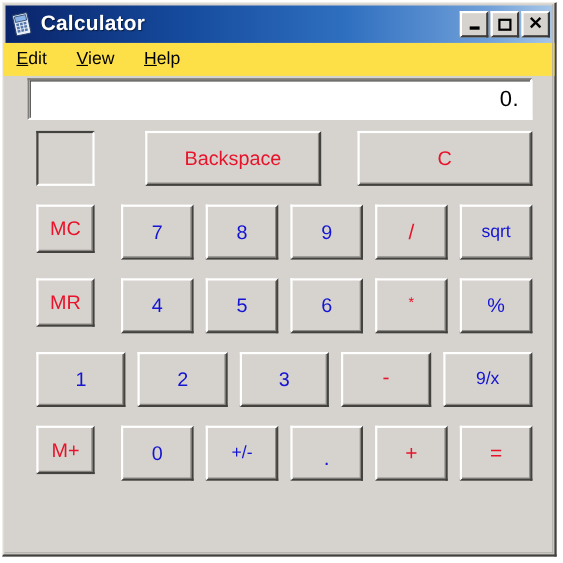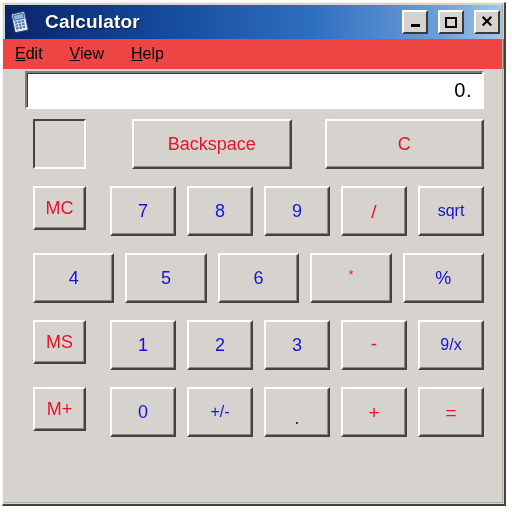--- a/index.html
+++ b/index.html
@@ -42,21 +42,20 @@
   #titlebar {
     height: 34px;
     flex: 0 0 34px;
     margin: 2px 2px 0 2px;
     background: linear-gradient(to right, #0a246a 0%, #154a9c 32%, #2f6fc0 62%, #6f9fd8 88%, #a6c6e8 100%);
     display: flex;
     align-items: center;
     padding: 0 2px 0 4px;
     box-sizing: border-box;
     position: relative;
-    gap: 8px;
   }
   #title-icon {
     width: 22px;
     height: 22px;
     flex: 0 0 22px;
     margin-right: 6px;
     position: relative;
   }
   #title-icon svg { display: block; }
   #title-text {
@@ -112,21 +111,21 @@
     font-family: "Liberation Sans", sans-serif;
   }
 
   
   #menubar {
     flex: 0 0 30px;
     height: 30px;
     display: flex;
     align-items: center;
     padding-left: 12px;
-    background: #ef4444;
+    background: #fde047;
   }
   .menu-item {
     font-size: 16px;
     color: #000000;
     margin-right: 27px;
     white-space: nowrap;
     cursor: default;
     font-family: "Liberation Sans", sans-serif;
   }
   .menu-item .acc {
@@ -331,41 +330,41 @@
       </div>
       <div class="key btn3d">
         <span class="btn-label lbl-red lbl-op">/</span>
       </div>
       <div class="key btn3d">
         <span class="btn-label lbl-blue lbl-small">sqrt</span>
       </div>
     </div>
 
     <div class="grid-row">
+      <div class="mem-col btn3d">
+        <span class="btn-label lbl-red">MR</span>
+      </div>
       <div class="key btn3d">
         <span class="btn-label lbl-blue">4</span>
       </div>
       <div class="key btn3d">
         <span class="btn-label lbl-blue">5</span>
       </div>
       <div class="key btn3d">
         <span class="btn-label lbl-blue">6</span>
       </div>
       <div class="key btn3d">
         <span class="btn-label lbl-red lbl-star">*</span>
       </div>
       <div class="key btn3d">
         <span class="btn-label lbl-blue">%</span>
       </div>
     </div>
 
     <div class="grid-row">
-      <div class="mem-col btn3d">
-        <span class="btn-label lbl-red">MS</span>
-      </div>
       <div class="key btn3d">
         <span class="btn-label lbl-blue">1</span>
       </div>
       <div class="key btn3d">
         <span class="btn-label lbl-blue">2</span>
       </div>
       <div class="key btn3d">
         <span class="btn-label lbl-blue">3</span>
       </div>
       <div class="key btn3d">

